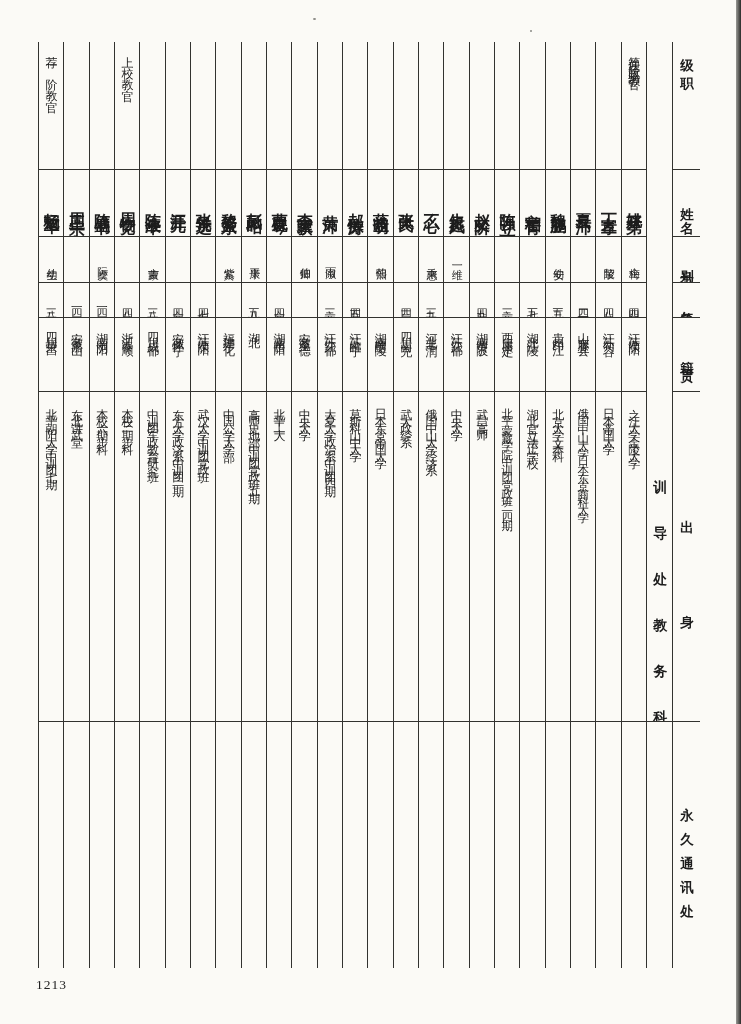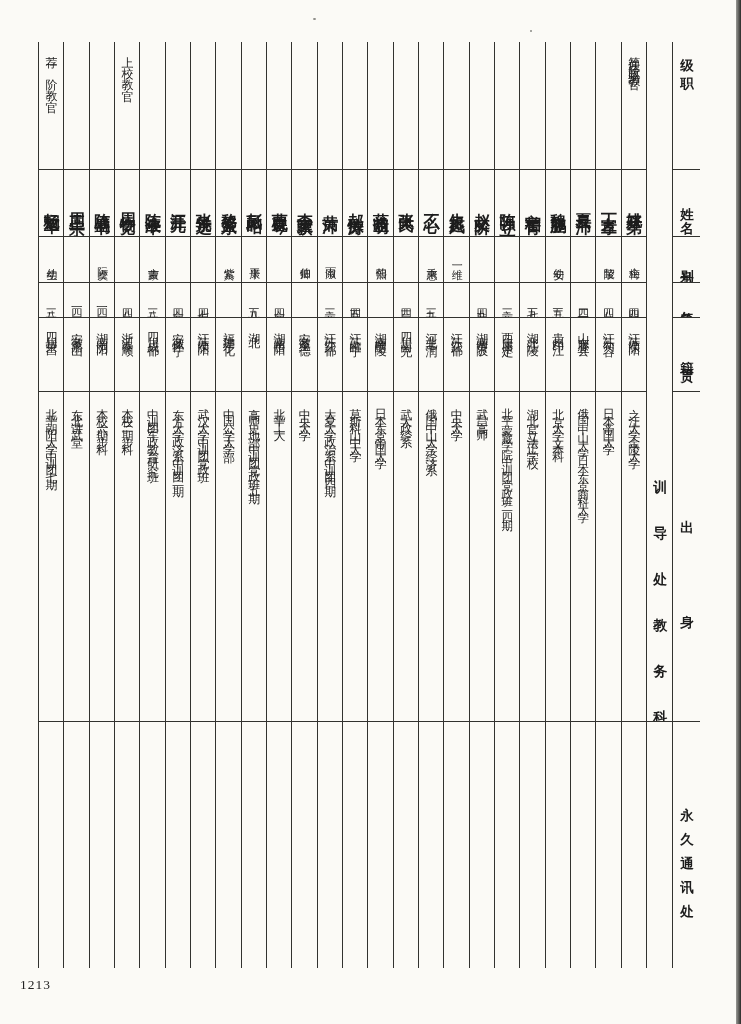--- a/index.html
+++ b/index.html
@@ -62,21 +62,21 @@
   .h-native .h-t{letter-spacing:9px;margin-bottom:-9px;}
   .h-bg .h-t{letter-spacing:95px;margin-bottom:-95px;}
   .h-addr .h-t{letter-spacing:24px;margin-bottom:-24px;}
 
   .sec-top{flex:0 0 680px;align-items:flex-end;justify-content:center;
     display:flex;padding-bottom:16px;}
   .sec-title{font-size:14px;font-weight:700;letter-spacing:46px;margin-bottom:-40px;}
   .sec-bottom{flex:1 1 auto;}
 
   .page-number{
-    position:absolute;left:20px;top:977px;
+    position:absolute;left:36px;top:977px;
     font-size:13.5px;letter-spacing:1px;color:#222;
     font-family:"Liberation Serif","DejaVu Serif",serif;
   }
 </style>
 </head>
 <body>
 
 <div class="scan-edge-right"></div>
 <div class="speck" style="left:313px;top:18px;width:3px;height:2px;"></div>
 <div class="speck" style="left:530px;top:30px;width:2px;height:2px;"></div>

